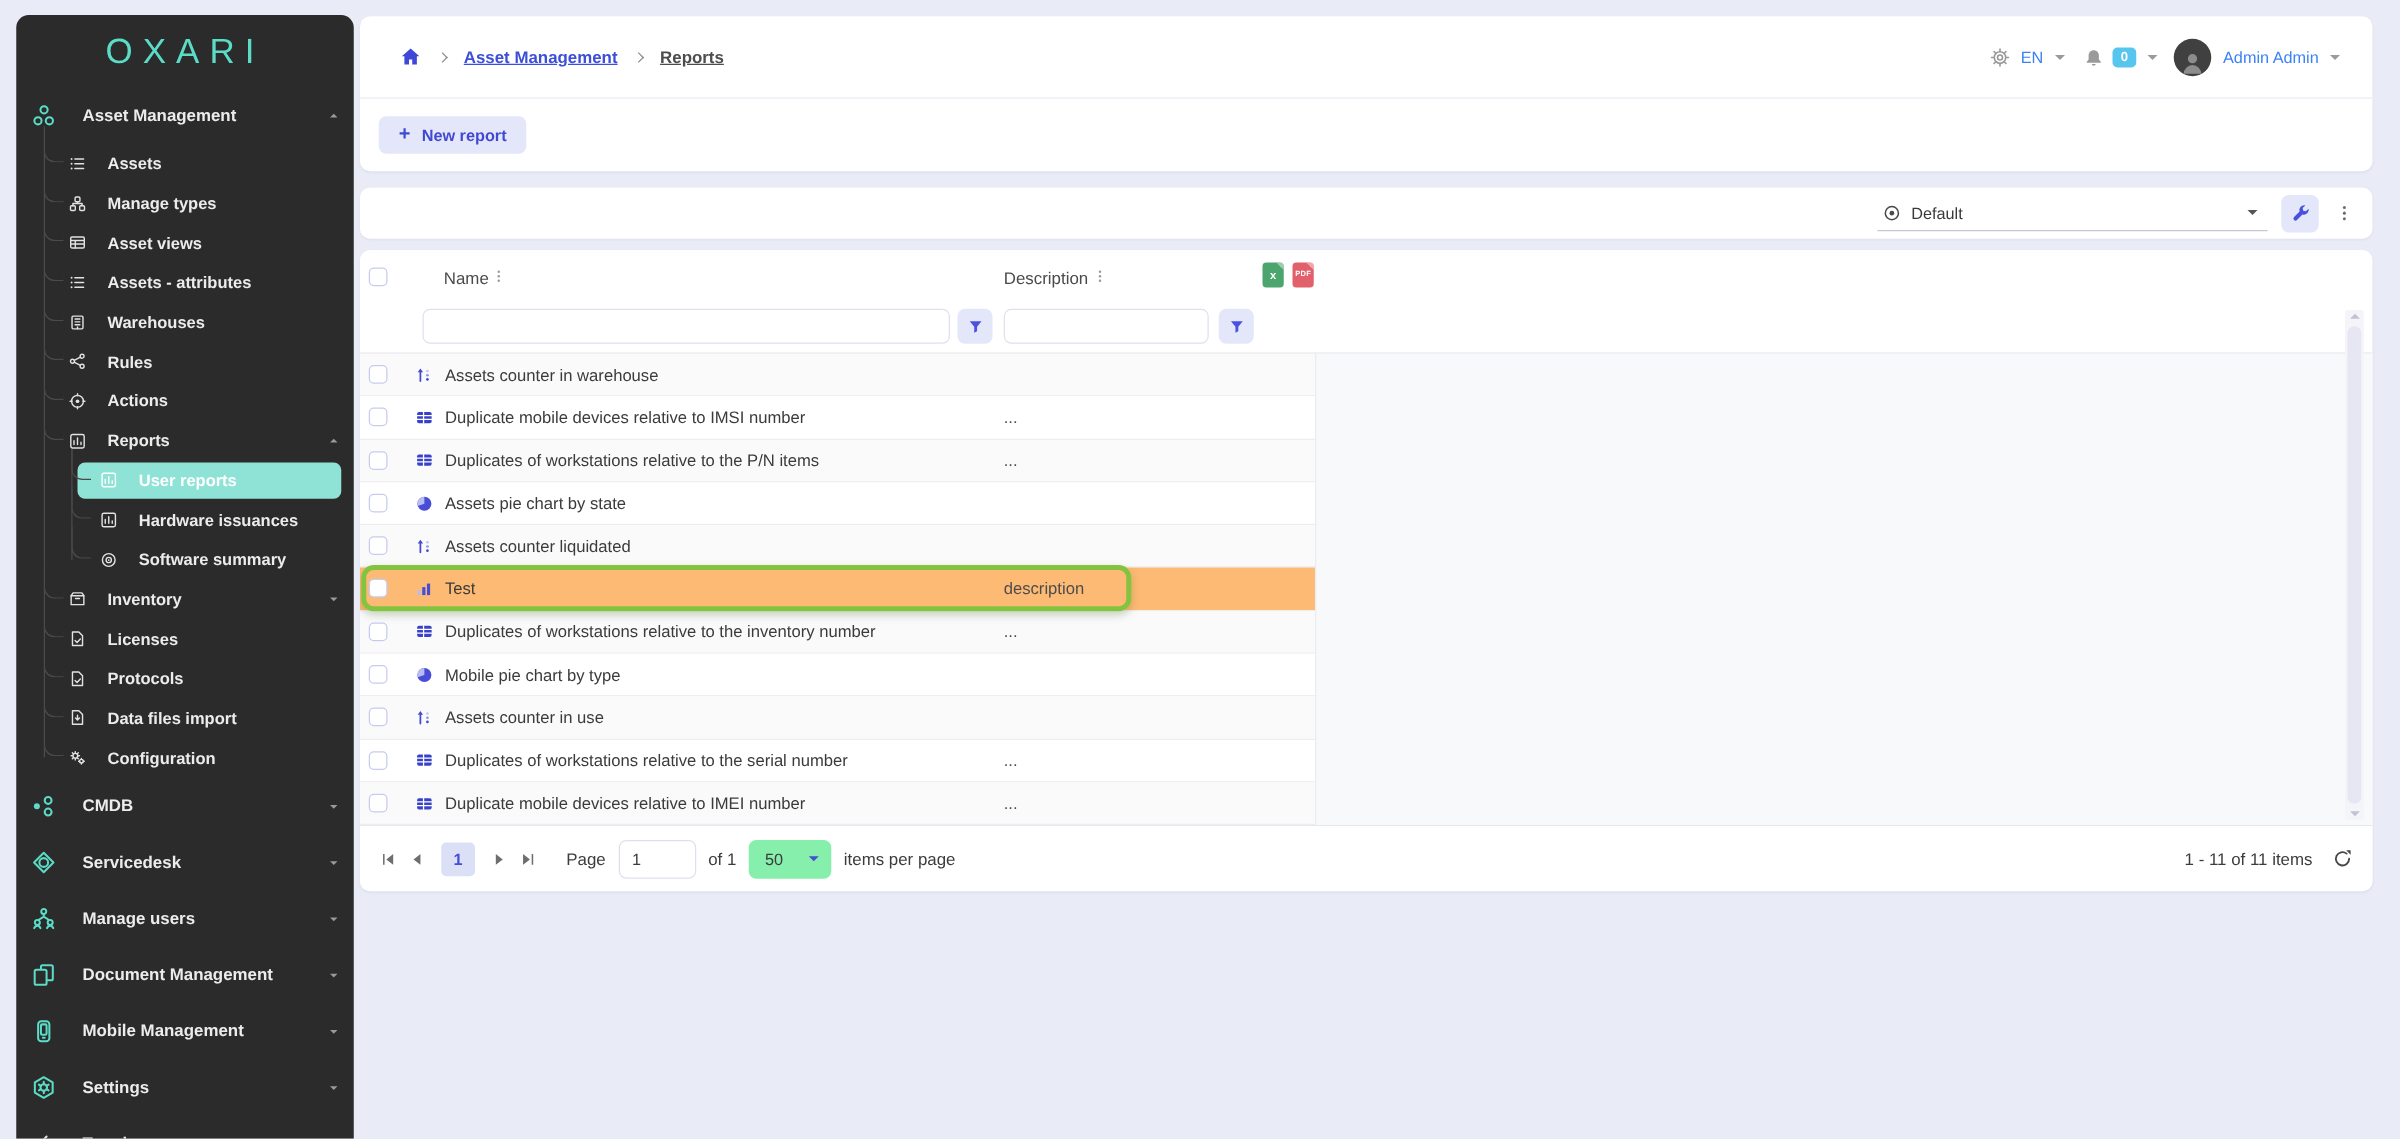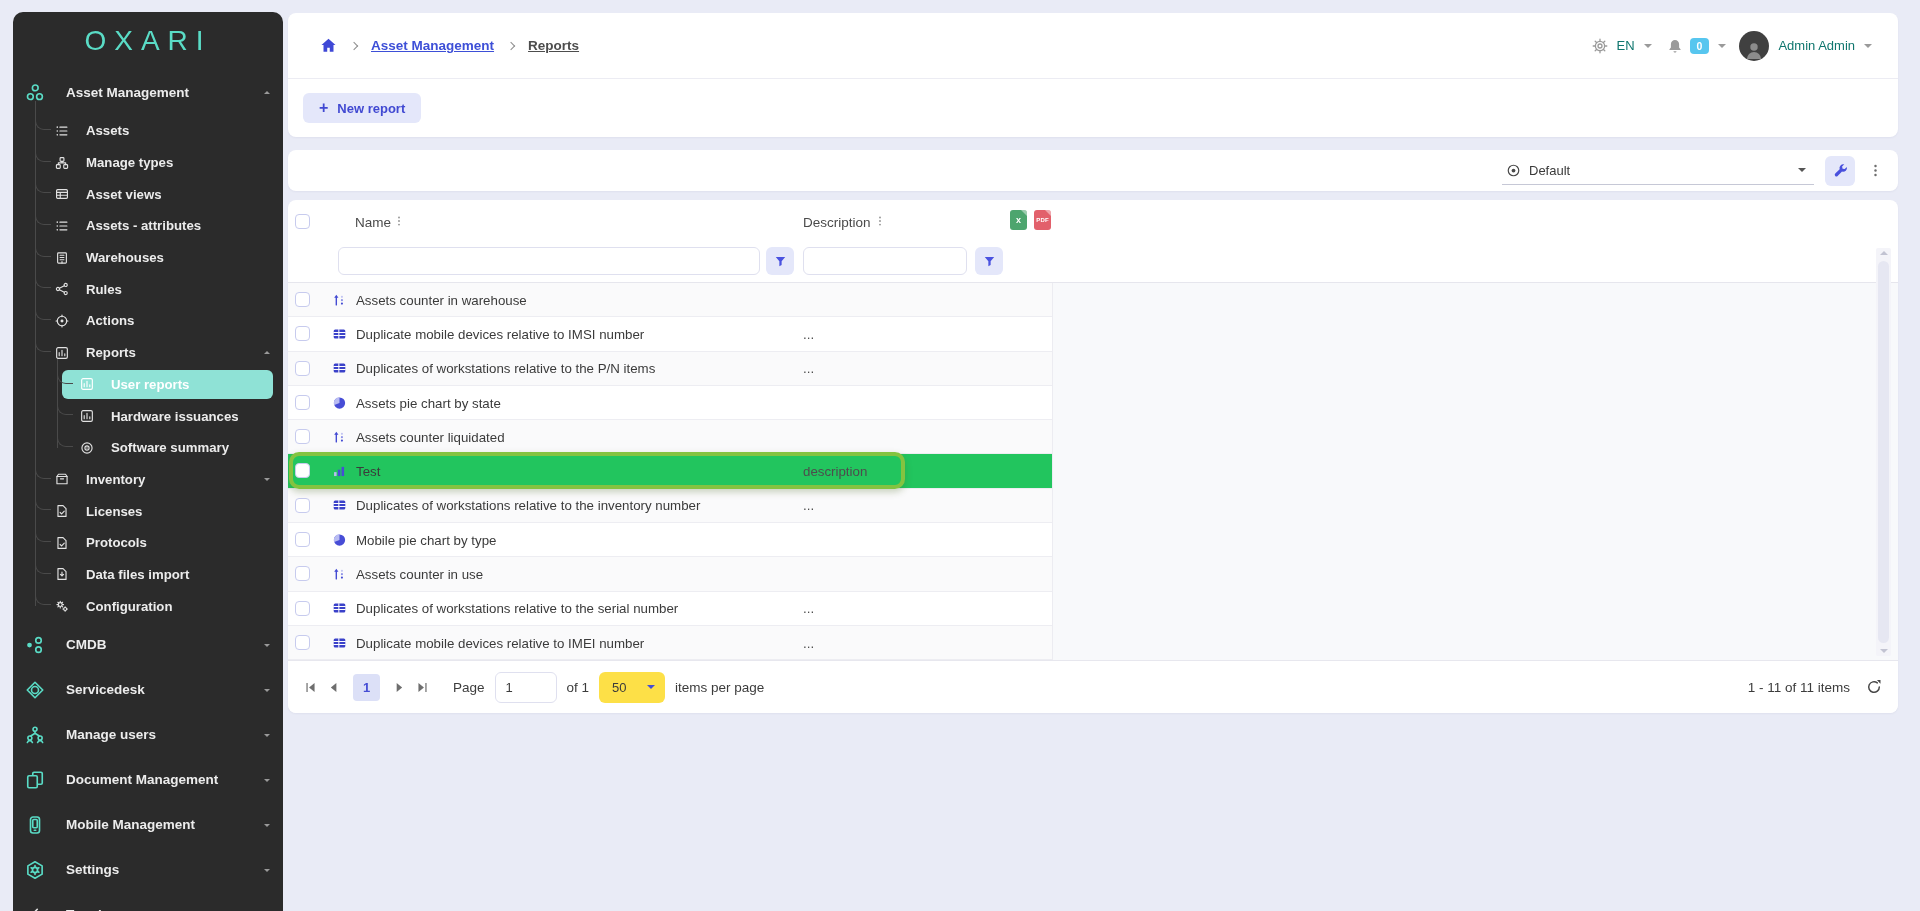--- a/index.html
+++ b/index.html
@@ -49,21 +49,21 @@
   .crumb-row{height:66px;display:flex;align-items:center;justify-content:space-between;
              padding:0 26px 0 32px;border-bottom:1px solid #ececf3}
   .breadcrumb{display:flex;align-items:center;gap:12px}
   .bc-sep{width:6px;height:6px;border-right:1.6px solid #8d8d8d;border-bottom:1.6px solid #8d8d8d;
           transform:rotate(-45deg);margin:0 2px}
   .bc-link{font-size:13.5px;font-weight:700;text-decoration:underline;cursor:pointer}
   .bc-link.a{color:#3d4fd7}
   .bc-link.b{color:#4d4d4d}
   .home-ic{color:#3f48d6;width:17px;height:17px}
   .tb{display:flex;align-items:center;gap:9px}
-  .tb .txt{font-size:13px;color:#0f766e}
+  .tb .txt{font-size:13px;color:#3b82f6}
   .tcaret{width:0;height:0;border:4px solid transparent;border-top-color:#9a9a9a;margin-top:4px}
   .badge{background:var(--badge);color:#fff;font-size:10.5px;font-weight:700;border-radius:4px;
          padding:2px 7px;margin-left:-2px}
   .avatar{width:30px;height:30px;border-radius:50%;background:#404040;display:flex;
           align-items:flex-end;justify-content:center;overflow:hidden;margin-left:4px}
   .avatar .svgi{color:#8c8c8c}
   .btn-row{padding:14px 0 0 15px}
   .btn-new{height:30px;border:none;border-radius:6px;background:var(--indigo-light);color:#4149d2;
            font-size:13px;font-weight:600;padding:0 16px;display:inline-flex;align-items:center;
            gap:9px;cursor:pointer;font-family:inherit}
@@ -103,38 +103,38 @@
   .g-empty{position:absolute;top:83px;left:764px;right:0;height:377.5px;background:#f8f9fb;
            border-left:1px solid #ececf1}
   .g-row{position:relative;height:34.3px;border-bottom:1px solid #ededf2;background:#fff;cursor:pointer}
   .g-row:nth-child(odd){background:#fafafb}
   .g-row .cb{left:7px;top:9px}
   .ric{position:absolute;left:44px;top:50%;transform:translateY(-50%)}
   .nm{position:absolute;left:68px;top:50%;transform:translateY(-50%);font-size:13.3px;color:#3b3b3b;white-space:nowrap}
   .ds{position:absolute;left:515px;top:50%;transform:translateY(-50%);font-size:13.3px;color:#4d4d4d}
   .hl-box{position:absolute;left:1px;top:-2px;width:616px;height:37px;border:4px solid var(--green);
           border-radius:10px;box-shadow:0 3px 7px rgba(70,100,30,.28);z-index:3;pointer-events:none}
-  .g-row.hl{background:#22c55e}
+  .g-row.hl{background:#fdba74}
 
   .scrollbar{position:absolute;right:7px;top:48px;width:15px;height:408px;background:#f4f4f9;border-radius:2px}
   .sb-up,.sb-down{position:absolute;left:3.5px;width:0;height:0;border:4px solid transparent}
   .sb-up{top:3px;border-bottom-color:#c2c3d2;border-top-width:0}
   .sb-down{bottom:3px;border-top-color:#c2c3d2;border-bottom-width:0}
   .sb-thumb{position:absolute;top:13px;bottom:13px;left:2px;right:2px;background:#e6e7f2;border-radius:6px}
 
   .pager{position:absolute;left:0;right:0;bottom:0;height:53px;border-top:1px solid #e7e7ee;
          display:flex;align-items:center;padding:0 16px;gap:10px;background:#fff;border-radius:0 0 8px 8px}
   .pg-ic{width:13px;height:13px;color:#6e6e6e;cursor:pointer}
   .pg-current{width:27px;height:27px;border-radius:4px;background:#dce0f7;color:#454dd4;display:flex;
               align-items:center;justify-content:center;font-size:13px;font-weight:600;margin:0 3px;cursor:pointer}
   .pg-lbl{font-size:13.5px;color:#3c3c3c}
   .pg-page-lbl{margin-left:14px}
   .pg-input{width:62px;height:31px;border:1px solid #dfe0ef;border-radius:6px;padding:0 10px;
             font-size:13px;color:#3c3c3c;font-family:inherit}
-  .pg-size{width:66px;height:31px;background:#fde047;border-radius:6px;display:flex;align-items:center;
+  .pg-size{width:66px;height:31px;background:#86efac;border-radius:6px;display:flex;align-items:center;
            justify-content:space-between;padding:0 10px 0 13px;font-size:13px;color:#3c3c3c;cursor:pointer}
   .pg-size .vcaret{border-top-color:#454dd4}
   .pg-info{margin-left:auto;display:flex;align-items:center;gap:16px}
   .refresh-btn{border:none;background:none;color:#474747;cursor:pointer;display:flex}
 </style>
 </head>
 <body>
 
 <aside class="sidebar">
   <div class="logo">OXARI</div>

